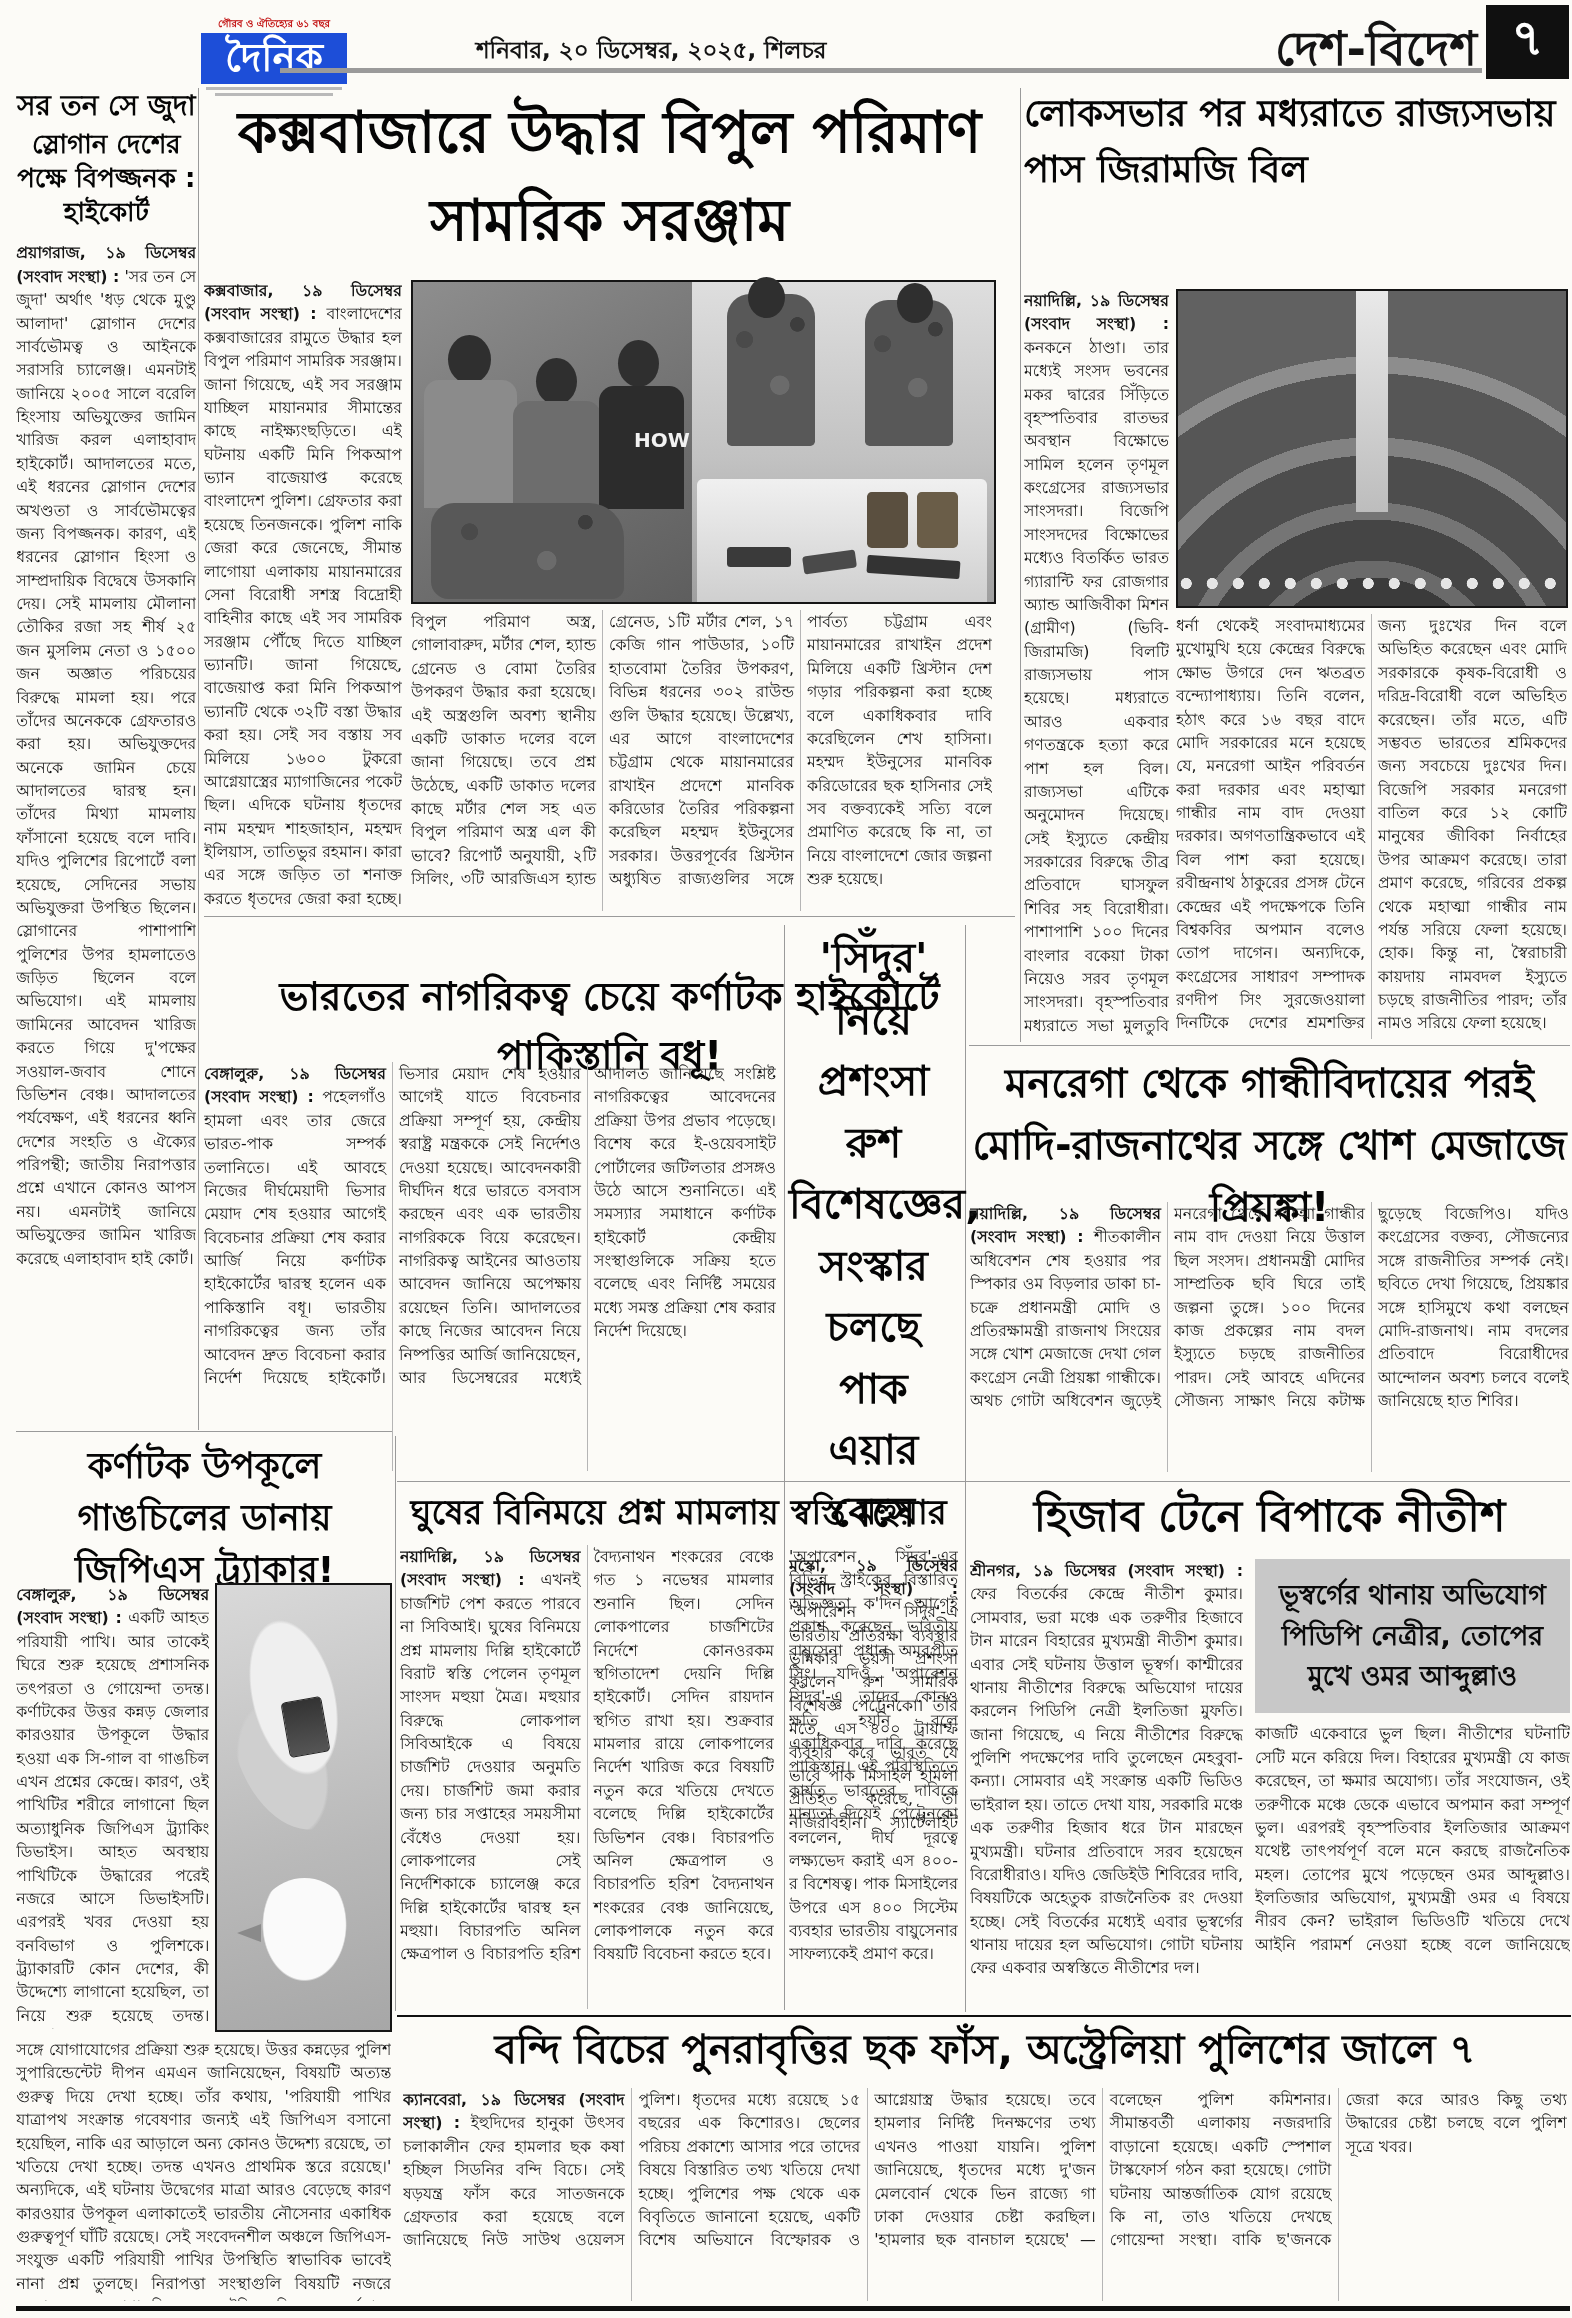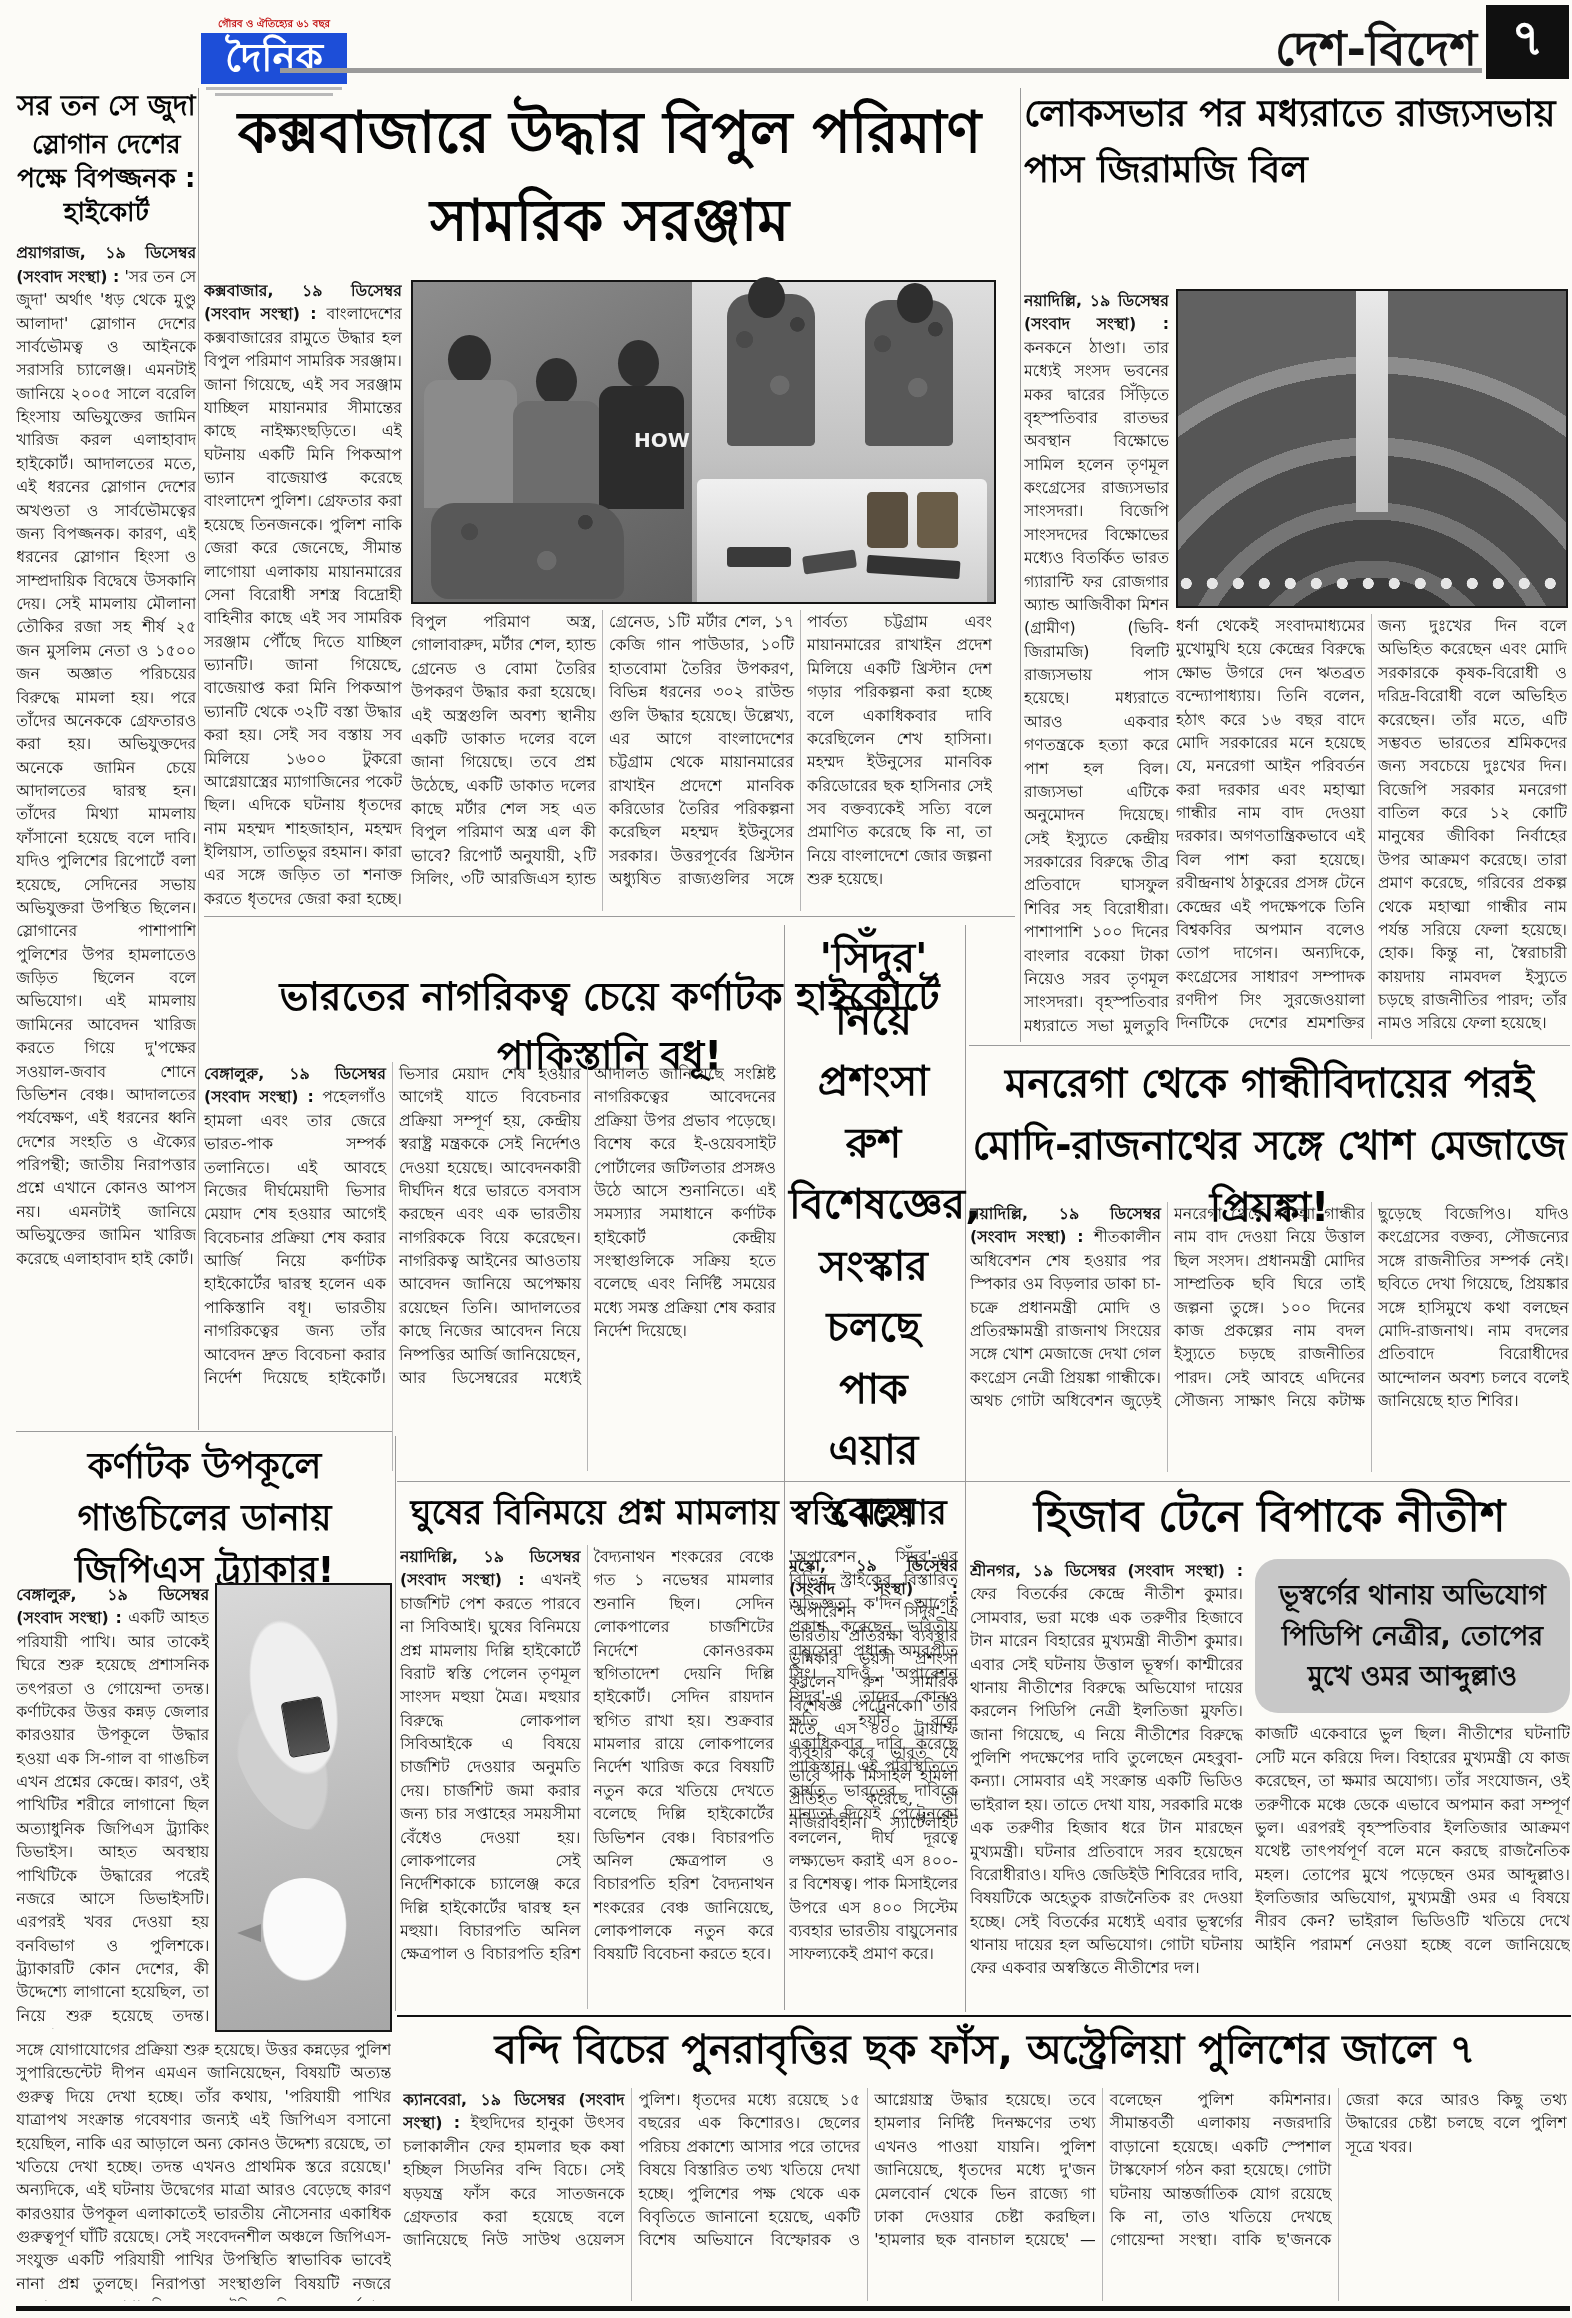--- a/index.html
+++ b/index.html
@@ -32,34 +32,35 @@
   
   .photo{border:2.9px solid #151515;background:#9b9b9b;}
   .ph-panel{position:absolute;top:0;height:100%;}
   .sil-head{position:absolute;border-radius:50%;background:#2f2f2f;}
   .sil-body{position:absolute;border-radius:15px 15px 0 0;}
   .camo{background:
     radial-gradient(circle at 20% 30%, #4a4a4a 0 8.2px, transparent 8.8px),
     radial-gradient(circle at 60% 60%, #6b6b6b 0 9.3px, transparent 10px),
     radial-gradient(circle at 80% 20%, #3d3d3d 0 7px, transparent 7.6px),
     #585858;}
-  .gray-box{background:#c8c8c8;border-radius:23px;}
+  .gray-box{background:#c8c8c8;}
   .subhead{font-size:27px;font-weight:bold;text-align:center;line-height:1.5;color:#0a0a0a;}
 </style>
 </head>
 <body>
 
 <div id="page">
 
   <div class="abs" style="left:201px;top:16.3px;width:146px;">
     <div class="tagline">গৌরব ও ঐতিহ্যের ৬১ বছর</div>
     <div class="red-box">দৈনিক</div>
     <div class="contact-bar"></div>
     <div class="contact-bar" style="margin:0 14px;"></div>
   </div>
+  <div class="abs date-line" style="left:476px;top:32px;width:409px;">শনিবার, ২০ ডিসেম্বর, ২০২৫, শিলচর</div>
   <div class="abs rule" style="left:280px;top:68px;width:1202px;height:5.3px;"></div>
   <div class="abs section-title" style="left:1217px;top:13px;width:260px;">দেশ-বিদেশ</div>
   <div class="abs page-badge" style="left:1486px;top:4.7px;width:83px;height:74px;">৭</div>
 
   <div class="abs rule" style="left:198px;top:88px;width:1.2px;height:1342px;"></div>
   <div class="abs rule" style="left:1020px;top:88px;width:1.2px;height:954px;"></div>
   <div class="abs rule" style="left:784px;top:925px;width:1.2px;height:1085px;"></div>
   <div class="abs rule" style="left:965px;top:925px;width:1.2px;height:1087px;"></div>
   <div class="abs rule" style="left:395px;top:1436px;width:1.2px;height:575px;"></div>
   <div class="abs rule" style="left:204px;top:916px;width:811px;height:1.2px;"></div>

